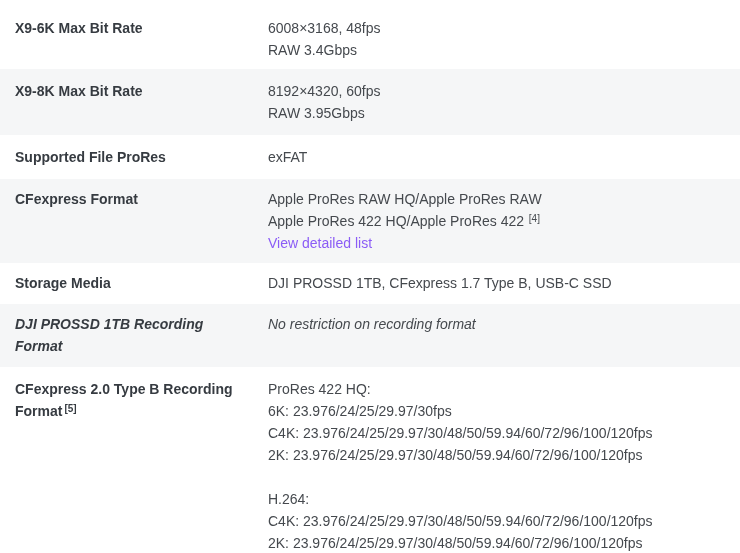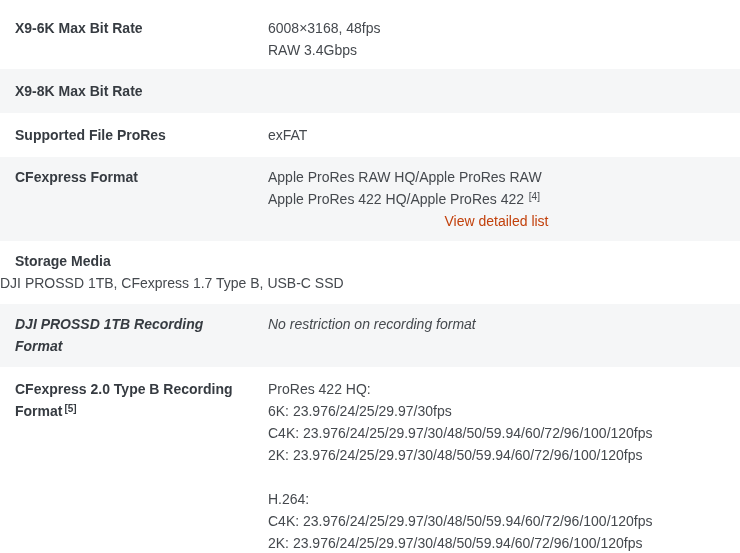--- a/index.html
+++ b/index.html
@@ -23,21 +23,21 @@
     box-sizing: border-box;
     width: 100%;
   }
   .row:nth-child(even) {
     background: #f5f6f7;
   }
   .row:nth-child(1) { padding: 5px 0 8px 0; }
   .row:nth-child(2) { padding: 11px 0 11px 0; }
   .row:nth-child(3) { padding: 11px 0 11px 0; }
   .row:nth-child(4) { padding: 9px 0 9px 0; }
-  .row:nth-child(5) { padding: 9px 0 10px 0; flex-direction: column; }
+  .row:nth-child(5) { padding: 9px 0 10px 0; }
   .row:nth-child(6) { padding: 9px 0 10px 0; font-style: italic; }
   .row:nth-child(7) { padding: 11px 0 4px 0; }
   .label-col {
     box-sizing: border-box;
     width: 268px;
     min-width: 268px;
     padding-left: 15px;
     padding-right: 14px;
     font-size: 14px;
     font-weight: 700;
@@ -51,23 +51,22 @@
     font-size: 14px;
     font-weight: 400;
     line-height: 22px;
     color: #45494e;
   }
   .value-line {
     min-height: 22px;
     white-space: nowrap;
   }
   .value-line.link {
-    color: #c2410c;
+    color: #8b5cf6;
     cursor: pointer;
-    text-align: center;
   }
   .sup {
     font-size: 10px;
     line-height: 0;
     position: relative;
     top: -4px;
     margin-left: 2px;
   }
 </style>
 </head>
@@ -78,20 +77,24 @@
   <div class="row">
     <div class="label-col">X9-6K Max Bit Rate</div>
     <div class="value-col">
           <div class="value-line">6008×3168, 48fps</div>
           <div class="value-line">RAW 3.4Gbps</div>
         </div>
   </div>
 
   <div class="row">
     <div class="label-col">X9-8K Max Bit Rate</div>
+    <div class="value-col">
+          <div class="value-line">8192×4320, 60fps</div>
+          <div class="value-line">RAW 3.95Gbps</div>
+        </div>
   </div>
 
   <div class="row">
     <div class="label-col">Supported File ProRes</div>
     <div class="value-col">
           <div class="value-line">exFAT</div>
         </div>
   </div>
 
   <div class="row">

